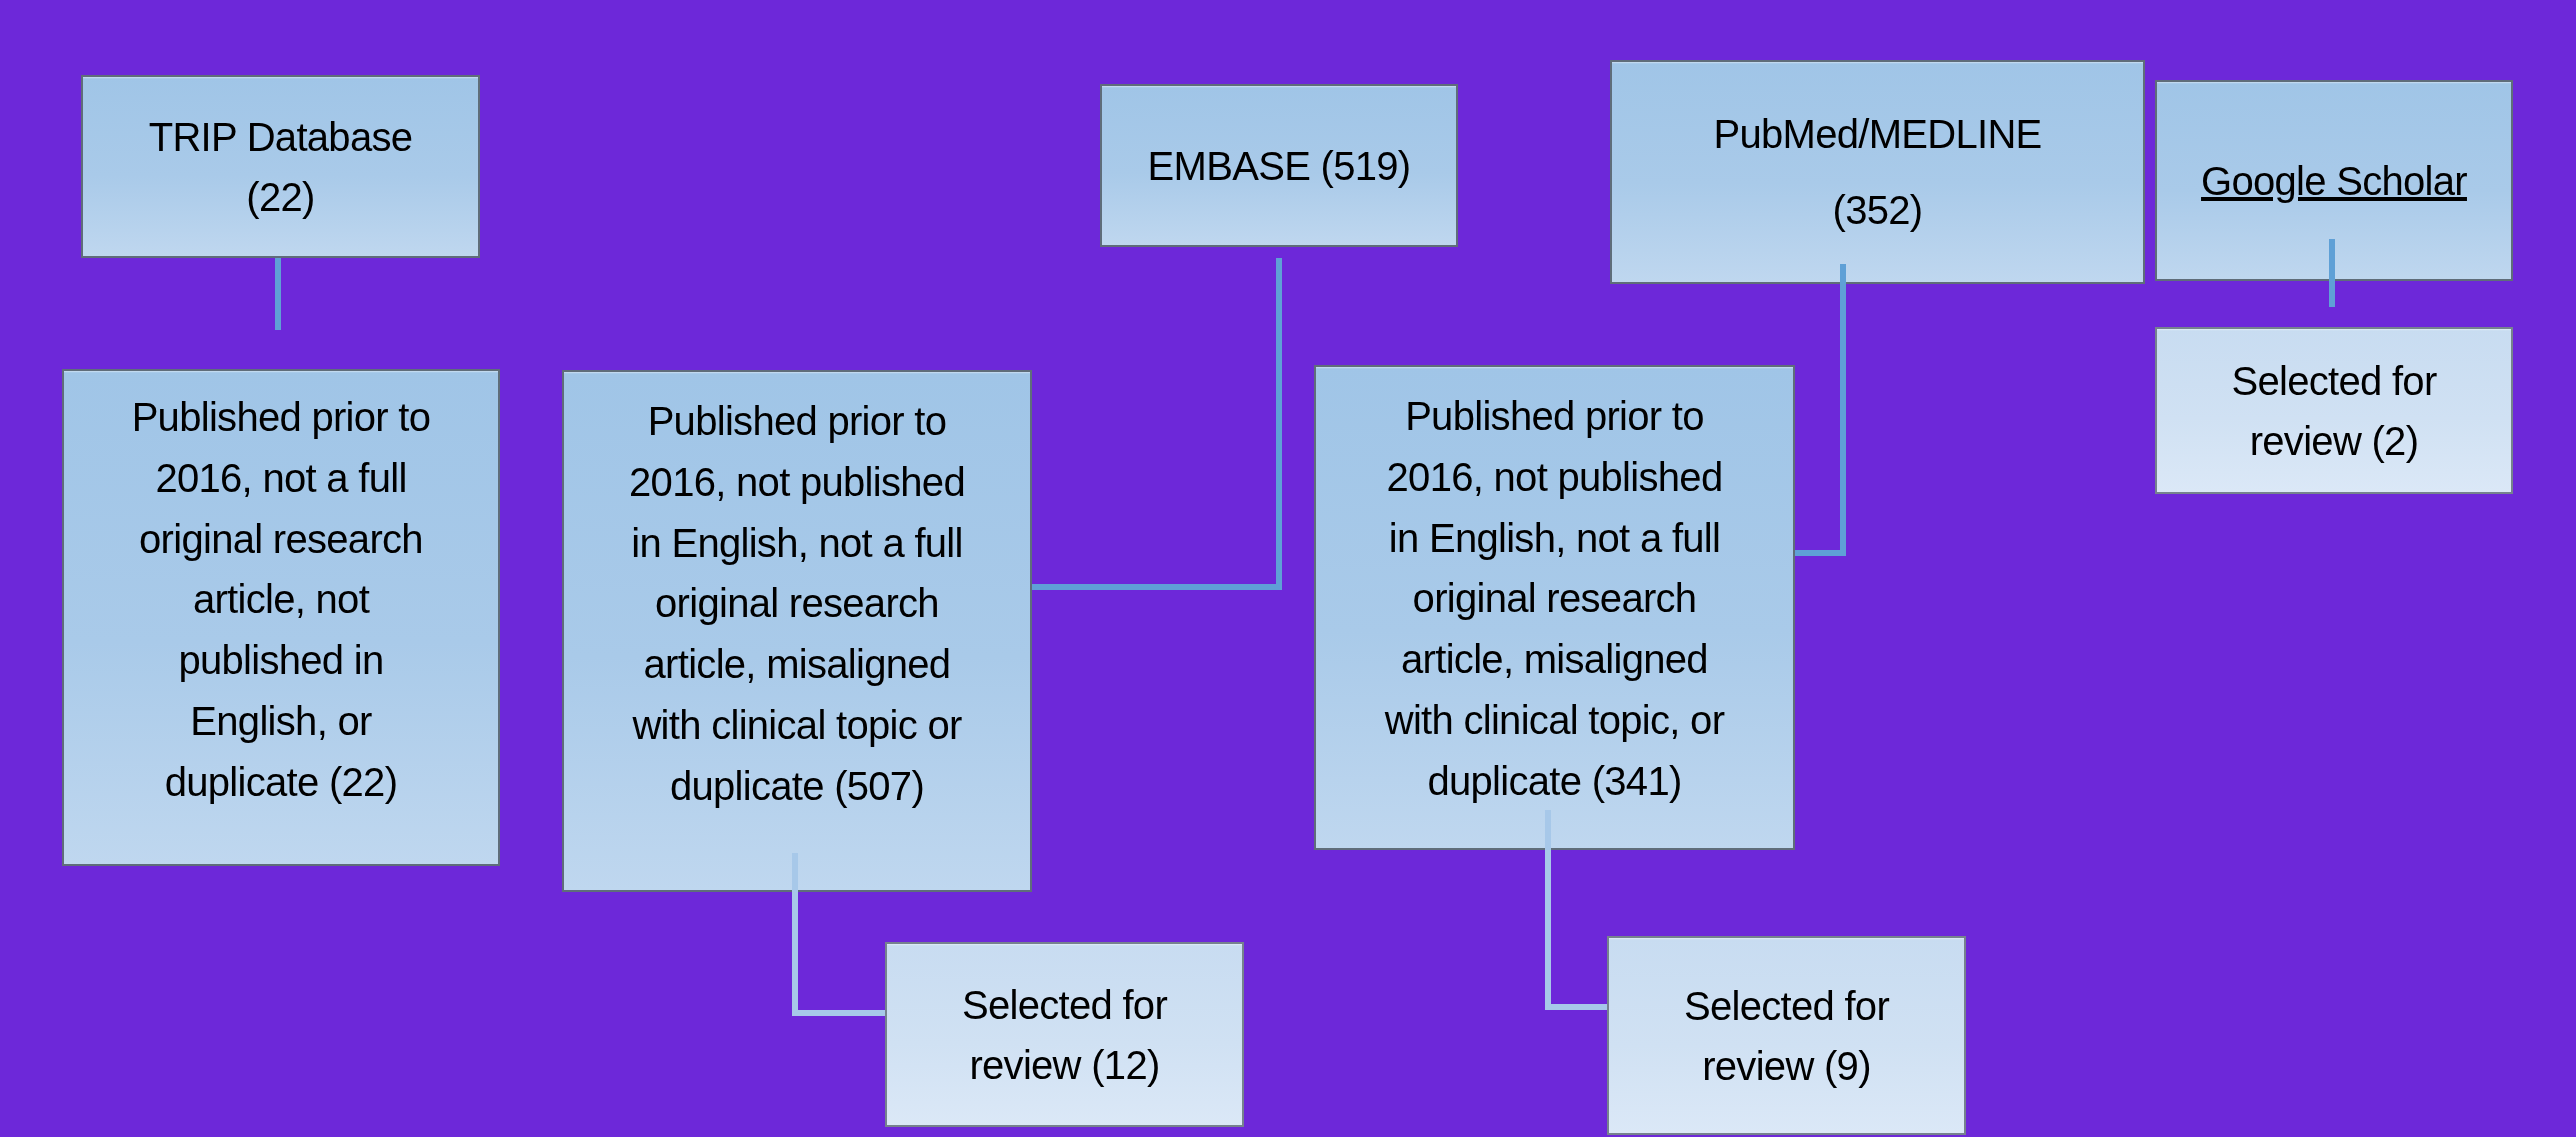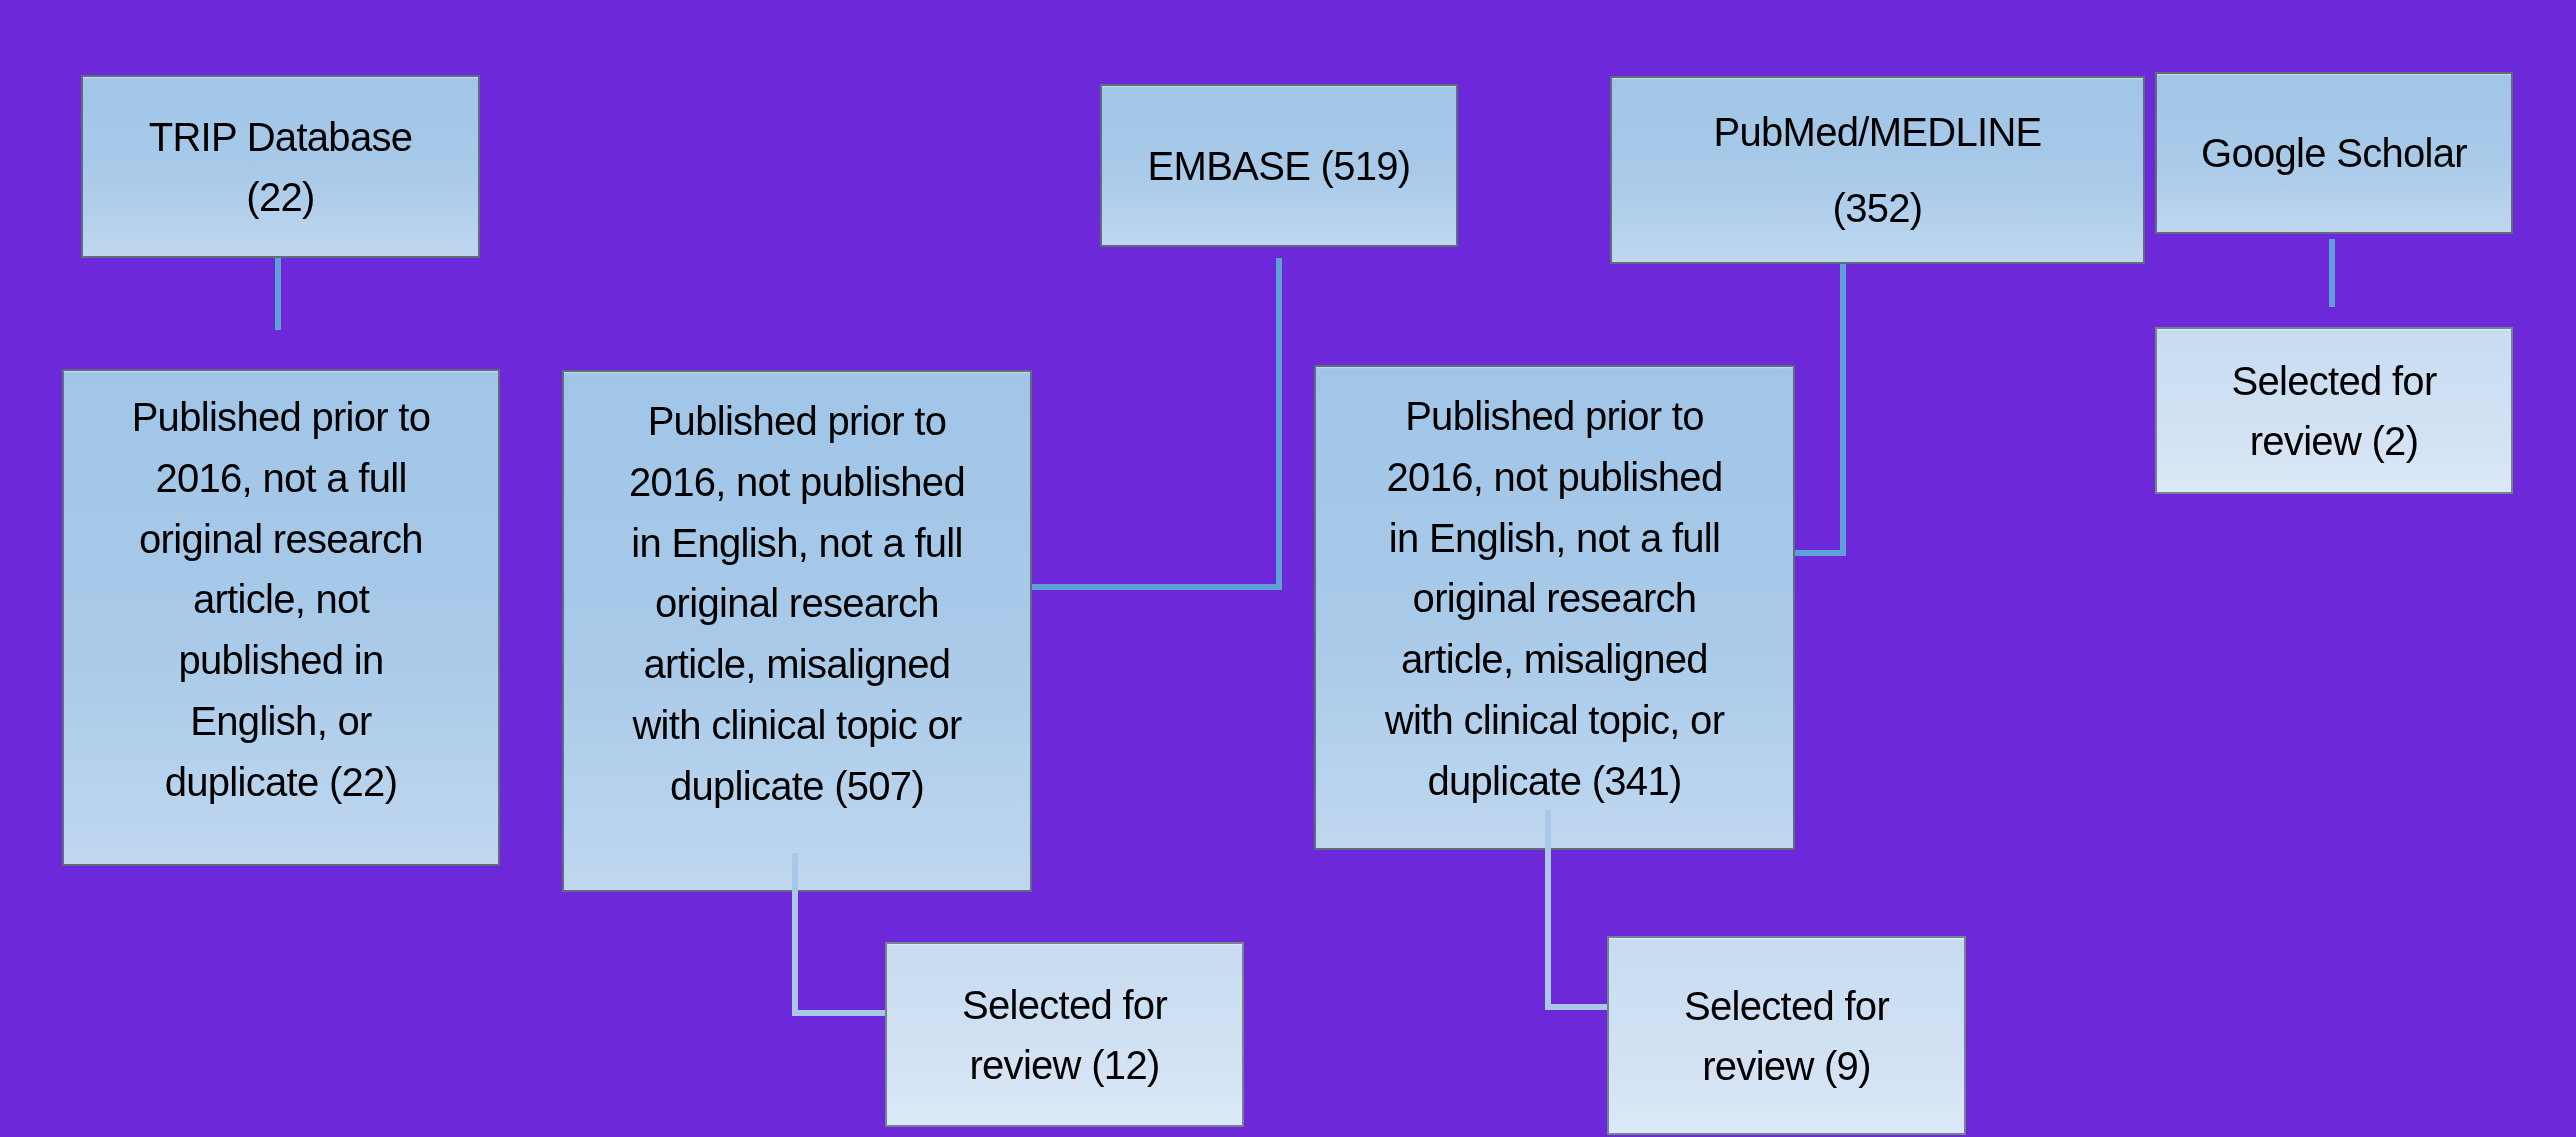--- a/index.html
+++ b/index.html
@@ -49,22 +49,22 @@
     position: absolute;
     background: #5fa0d6;
   }
   .conn.light {
     background: #a7c8e9;
   }
 
   
   #trip-box    { left: 81px;  top: 75px; width: 399px; height: 183px; }
   #embase-box  { left: 1100px; top: 84px; width: 358px; height: 163px; }
-  #pubmed-box  { left: 1610px; top: 76px; width: 535px; height: 188px; line-height: 1.9; }
-  #google-box  { left: 2155px; top: 72px; width: 358px; height: 162px; }
+  #pubmed-box  { left: 1610px; top: 60px; width: 535px; height: 224px; line-height: 1.9; }
+  #google-box  { left: 2155px; top: 80px; width: 358px; height: 201px; text-decoration: underline; }
 
   
   #trip-excl-box   { left: 62px;   top: 329px; width: 438px; height: 497px; padding-top: 16px; }
   #embase-excl-box { left: 562px;  top: 330px; width: 470px; height: 522px; padding-top: 19px; }
   #pubmed-excl-box { left: 1314px; top: 325px; width: 481px; height: 485px; padding-top: 19px; }
 
   
   #embase-sel-box { left: 885px; top: 922px; width: 359px; height: 185px; }
   #pubmed-sel-box { left: 1607px; top: 916px; width: 359px; height: 199px; }
   #google-sel-box { left: 2155px; top: 307px;  width: 358px; height: 167px; }

